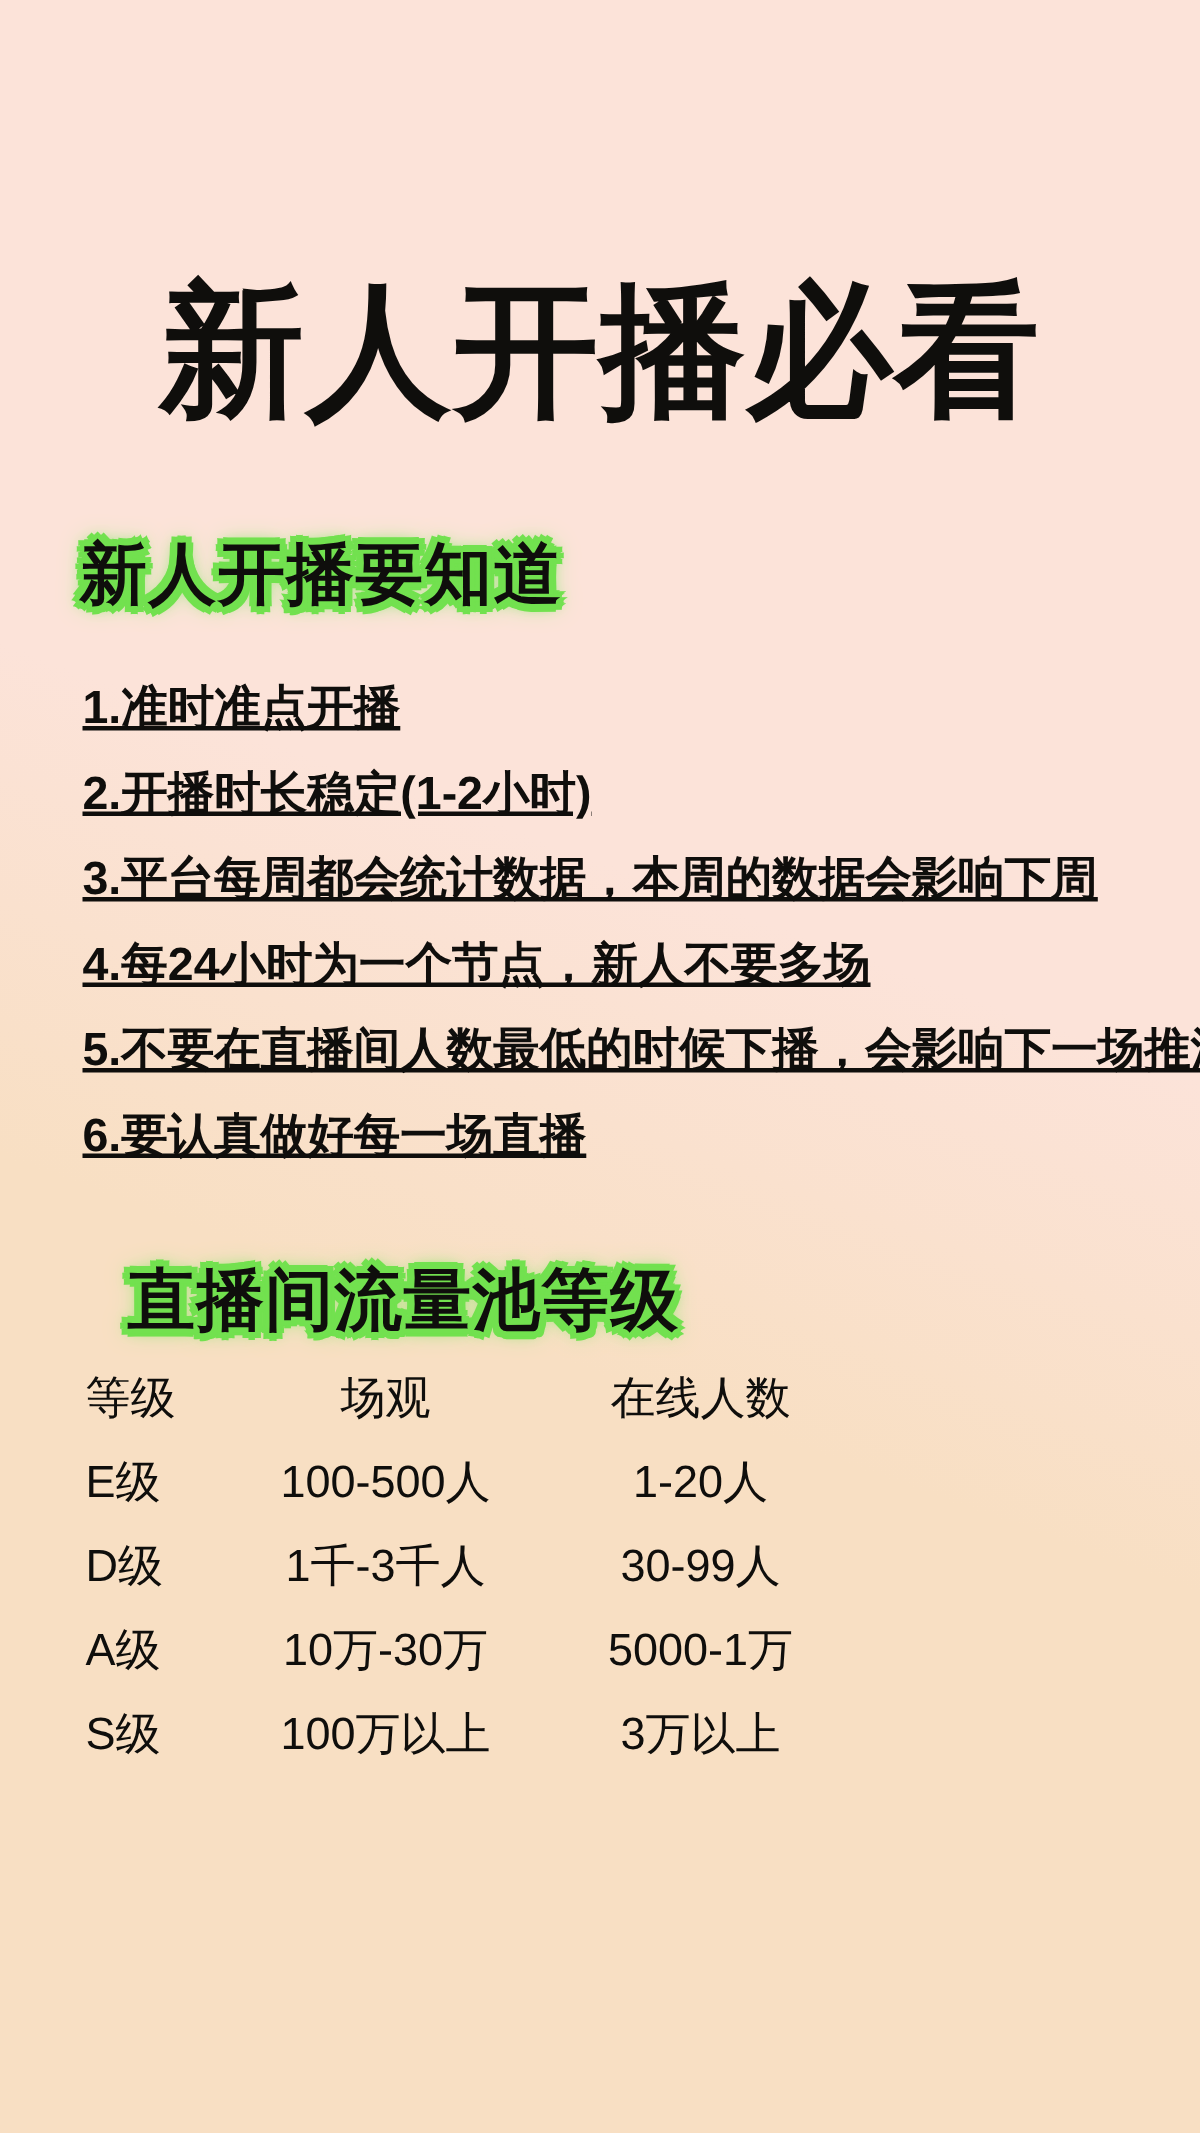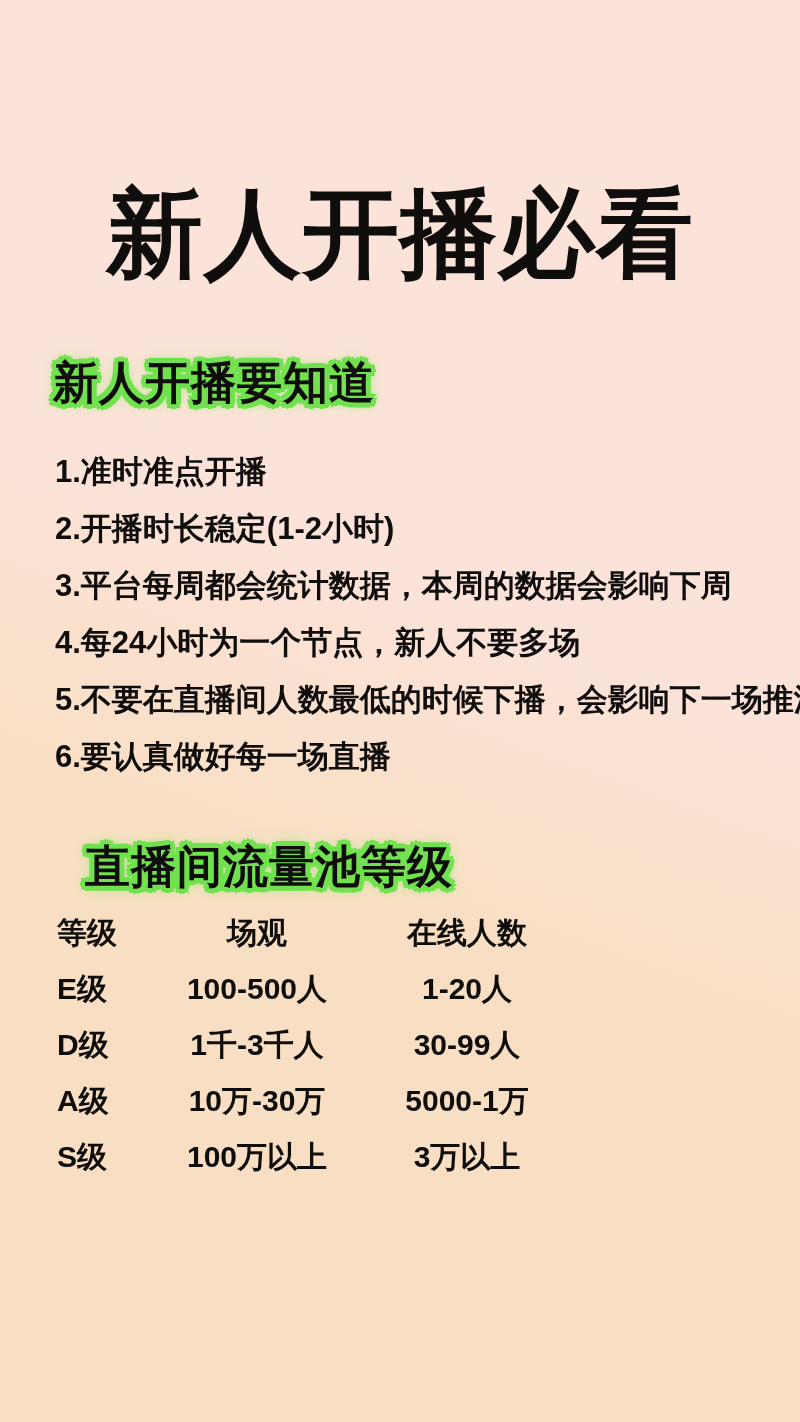--- a/index.html
+++ b/index.html
@@ -48,28 +48,29 @@
     list-style: none;
     margin: 30px 0 0 55px;
     padding: 0;
   }
   .tips-list li {
     font-size: 31px;
     font-weight: 700;
     line-height: 57px;
     white-space: nowrap;
     color: var(--ink);
+    text-decoration: underline;
   }
   .level-table {
     margin: 8px 0 0 57px;
     border-collapse: collapse;
   }
   .level-table th, .level-table td {
     font-size: 30px;
-    font-weight: 700;
+    font-weight: 400;
     line-height: 56px;
     padding: 0;
     color: var(--ink);
     white-space: nowrap;
   }
   .col-level   { width: 105px; text-align: left; }
   .col-views   { width: 190px; text-align: center; }
   .col-online  { width: 230px; text-align: center; }
 </style>
 </head>

